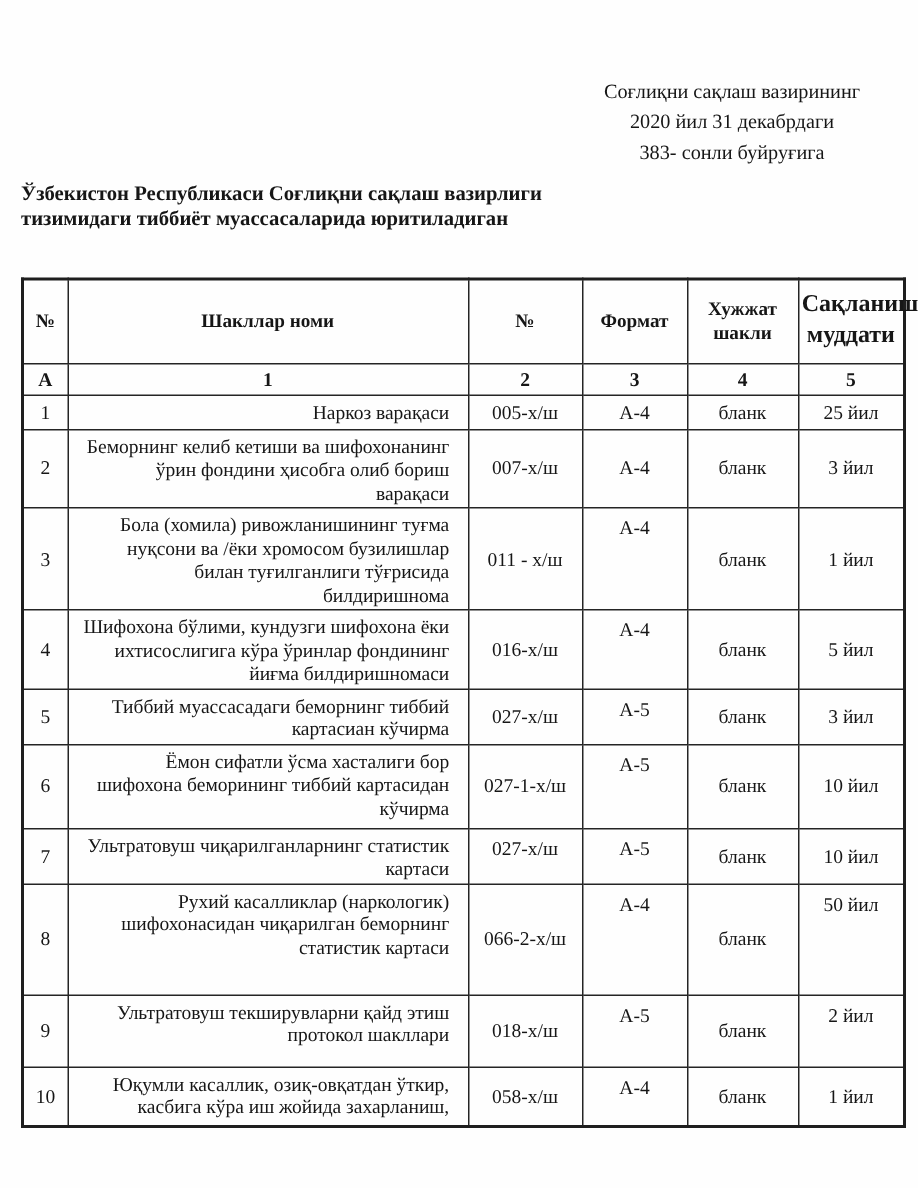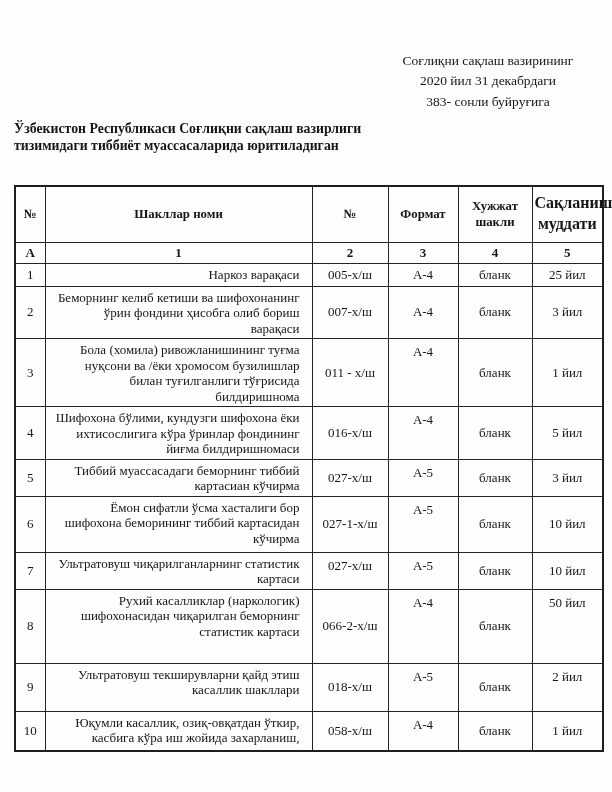--- a/index.html
+++ b/index.html
@@ -144,21 +144,21 @@
         <tr style="height: 74px;">
           <td class="c">8</td>
           <td class="name">Рухий касалликлар (наркологик) шифохонасидан чиқарилган беморнинг статистик картаси</td>
           <td class="c">066-2-х/ш</td>
           <td class="c top">А-4</td>
           <td class="c">бланк</td>
           <td class="c top">50 йил</td>
         </tr>
         <tr style="height: 48px;">
           <td class="c">9</td>
-          <td class="name">Ультратовуш текширувларни қайд этиш касаллик шакллари</td>
+          <td class="name">Ультратовуш текширувларни қайд этиш протокол шакллари</td>
           <td class="c">018-х/ш</td>
           <td class="c top">А-5</td>
           <td class="c">бланк</td>
           <td class="c top">2 йил</td>
         </tr>
         <tr style="height: 40px; padding-left: 31px;">
           <td class="c">10</td>
           <td class="name">Юқумли касаллик, озиқ-овқатдан ўткир, касбига кўра иш жойида захарланиш,</td>
           <td class="c">058-х/ш</td>
           <td class="c top">А-4</td>

